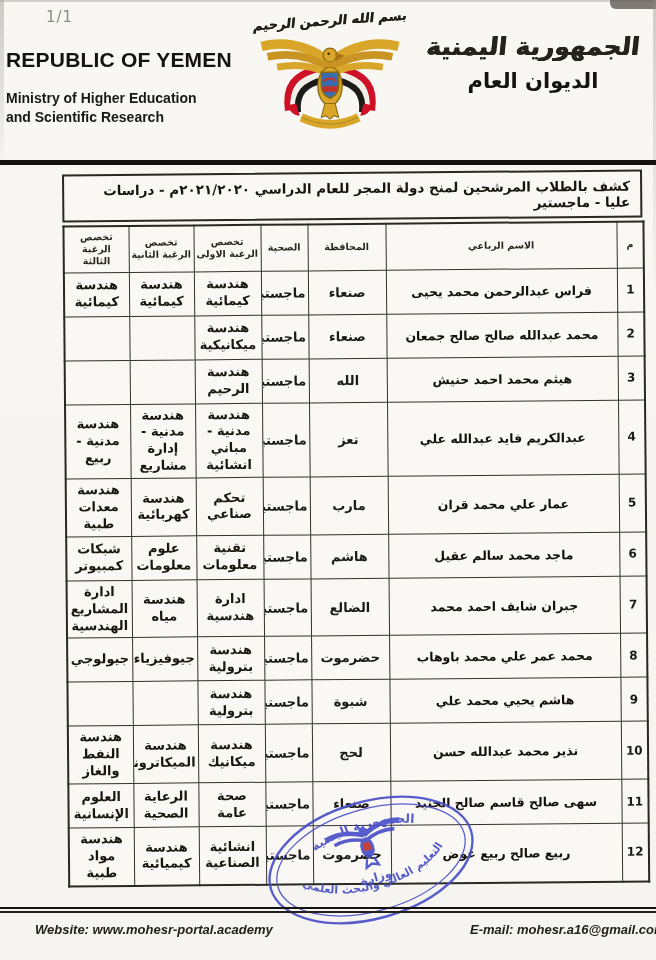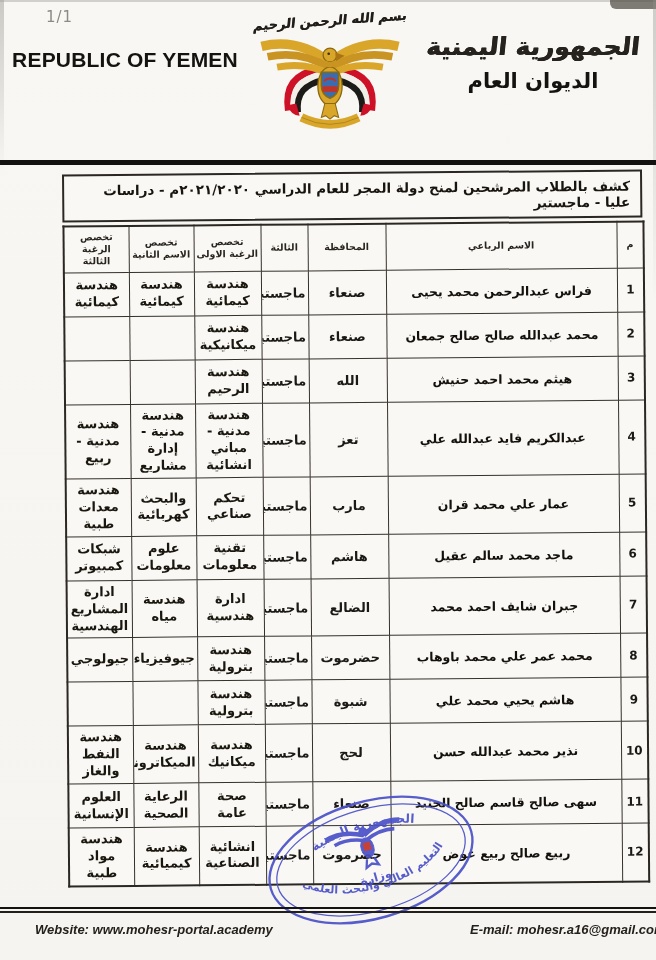--- a/index.html
+++ b/index.html
@@ -13,21 +13,21 @@
   
   .artifact-topline { position:absolute; top:0; left:0; width:100%; height:2px; background:#b9b6b0; opacity:.6; }
   .artifact-corner  { position:absolute; top:0; right:0; width:46px; height:9px; background:#55504a; opacity:.75; border-bottom-left-radius:6px; }
   .artifact-leftedge{ position:absolute; top:0; left:0; width:4px; height:170px; background:linear-gradient(180deg,#a7a49e,#f6f5f2); opacity:.55; }
   .artifact-rightedge{ position:absolute; top:0; right:0; width:3px; height:300px; background:linear-gradient(180deg,#8f8c86,#f6f5f2); opacity:.4; }
 
   .pageno { position:absolute; top:8px; left:20px; font-size:15px; color:#8d8a84; letter-spacing:1px;margin-left:26px; }
 
   
   .hdr { position:absolute; top:24px; left:0; width:100%; height:134px; }
-  .hdr-en { position:absolute; left:6px; top:24px; width:238px; text-align:center; }
+  .hdr-en { position:absolute; left:6px; top:24px; width:238px; text-align:left; }
   .hdr-en .t1 { font-family:"Liberation Sans",sans-serif; font-weight:bold; font-size:21px; letter-spacing:.2px; color:#15130f; white-space:nowrap; }
   .hdr-en .t2 { font-family:"Liberation Sans",sans-serif; font-weight:bold; font-size:14px; margin-top:17px; line-height:1.35; color:#1a1815; }
   .hdr-ar { position:absolute; right:8px; top:8px; width:230px; text-align:center; direction:rtl; }
   .hdr-ar .calli { font-size:25px; font-weight:bold; color:#26231e;
       text-shadow:.6px 0 0 #26231e, 0 .4px 0 #26231e; transform:skewX(-6deg); }
   .hdr-ar .ministry { font-size:14.5px; font-weight:bold; margin-top:16px; color:#15130f; text-shadow:.3px 0 0 #15130f; white-space:nowrap; }
   .hdr-ar .bureau { font-size:21px; font-weight:bold; margin-top:8px; color:#15130f; }
   .hdr-emblem { position:absolute; left:252px; top:-14px; width:156px; text-align:center; }
   .bismillah { font-size:13px; font-weight:bold; color:#211e19; transform:rotate(-4deg) skewX(-10deg); display:inline-block; text-shadow:.4px 0 0 #211e19; }
   .divider { position:absolute; top:160px; left:0; width:100%; height:5px; background:#141210; }
@@ -65,20 +65,24 @@
   <div class="artifact-topline"></div>
   <div class="artifact-corner"></div>
   <div class="artifact-leftedge"></div>
   <div class="artifact-rightedge"></div>
 
   <div class="pageno">1/1</div>
 
   <div class="hdr">
     <div class="hdr-en">
       <div class="t1">REPUBLIC OF YEMEN</div>
+      <div class="t2">
+        <div>Ministry of Higher Education</div>
+        <div>and Scientific Research</div>
+      </div>
     </div>
 
     <div class="hdr-emblem">
       <div class="bismillah">بسم الله الرحمن الرحيم</div>
       
       <svg width="150" height="104" viewBox="0 0 170 120">
         <g>
 
           <path d="M72,46 C44,52 33,66 37,94" stroke="#ce1126" stroke-width="8" fill="none"></path>
           <path d="M76,52 C50,58 40,70 43,95" stroke="#f2efe9" stroke-width="7" fill="none"></path>
@@ -134,23 +138,23 @@
           <col class="c-deg">
         <col class="c-w1">
           <col class="c-w2">
           <col class="c-w3">
       </colgroup>
       <thead>
         <tr>
           <th>م</th>
           <th>الاسم الرباعي</th>
           <th>المحافظة</th>
-          <th>الثالثة</th>
+          <th>الصحية</th>
           <th>تخصص الرغبة الاولى</th>
-          <th>تخصص الاسم الثانية</th>
+          <th>تخصص الرغبة الثانية</th>
           <th>تخصص الرغبة الثالثة</th>
         </tr>
       </thead>
       <tbody>
           <tr>
       <td class="no">1</td>
       <td class="name">فراس عبدالرحمن محمد يحيى</td>
       <td class="gov">صنعاء</td>
       <td class="deg">ماجستير</td>
       <td class="wish">هندسة كيمائية</td>
@@ -183,21 +187,21 @@
       <td class="wish">هندسة مدنية - مباني انشائية</td>
       <td class="wish">هندسة مدنية - إدارة مشاريع</td>
       <td class="wish">هندسة مدنية - ربيع</td>
     </tr>
           <tr>
       <td class="no">5</td>
       <td class="name">عمار علي محمد قران</td>
       <td class="gov">مارب</td>
       <td class="deg">ماجستير</td>
       <td class="wish">تحكم صناعي</td>
-      <td class="wish">والبحث كهربائية</td>
+      <td class="wish">هندسة كهربائية</td>
       <td class="wish">هندسة معدات طبية</td>
     </tr>
           <tr>
       <td class="no">6</td>
       <td class="name">ماجد محمد سالم عقيل</td>
       <td class="gov">هاشم</td>
       <td class="deg">ماجستير</td>
       <td class="wish">تقنية معلومات</td>
       <td class="wish">علوم معلومات</td>
       <td class="wish">شبكات كمبيوتر</td>

